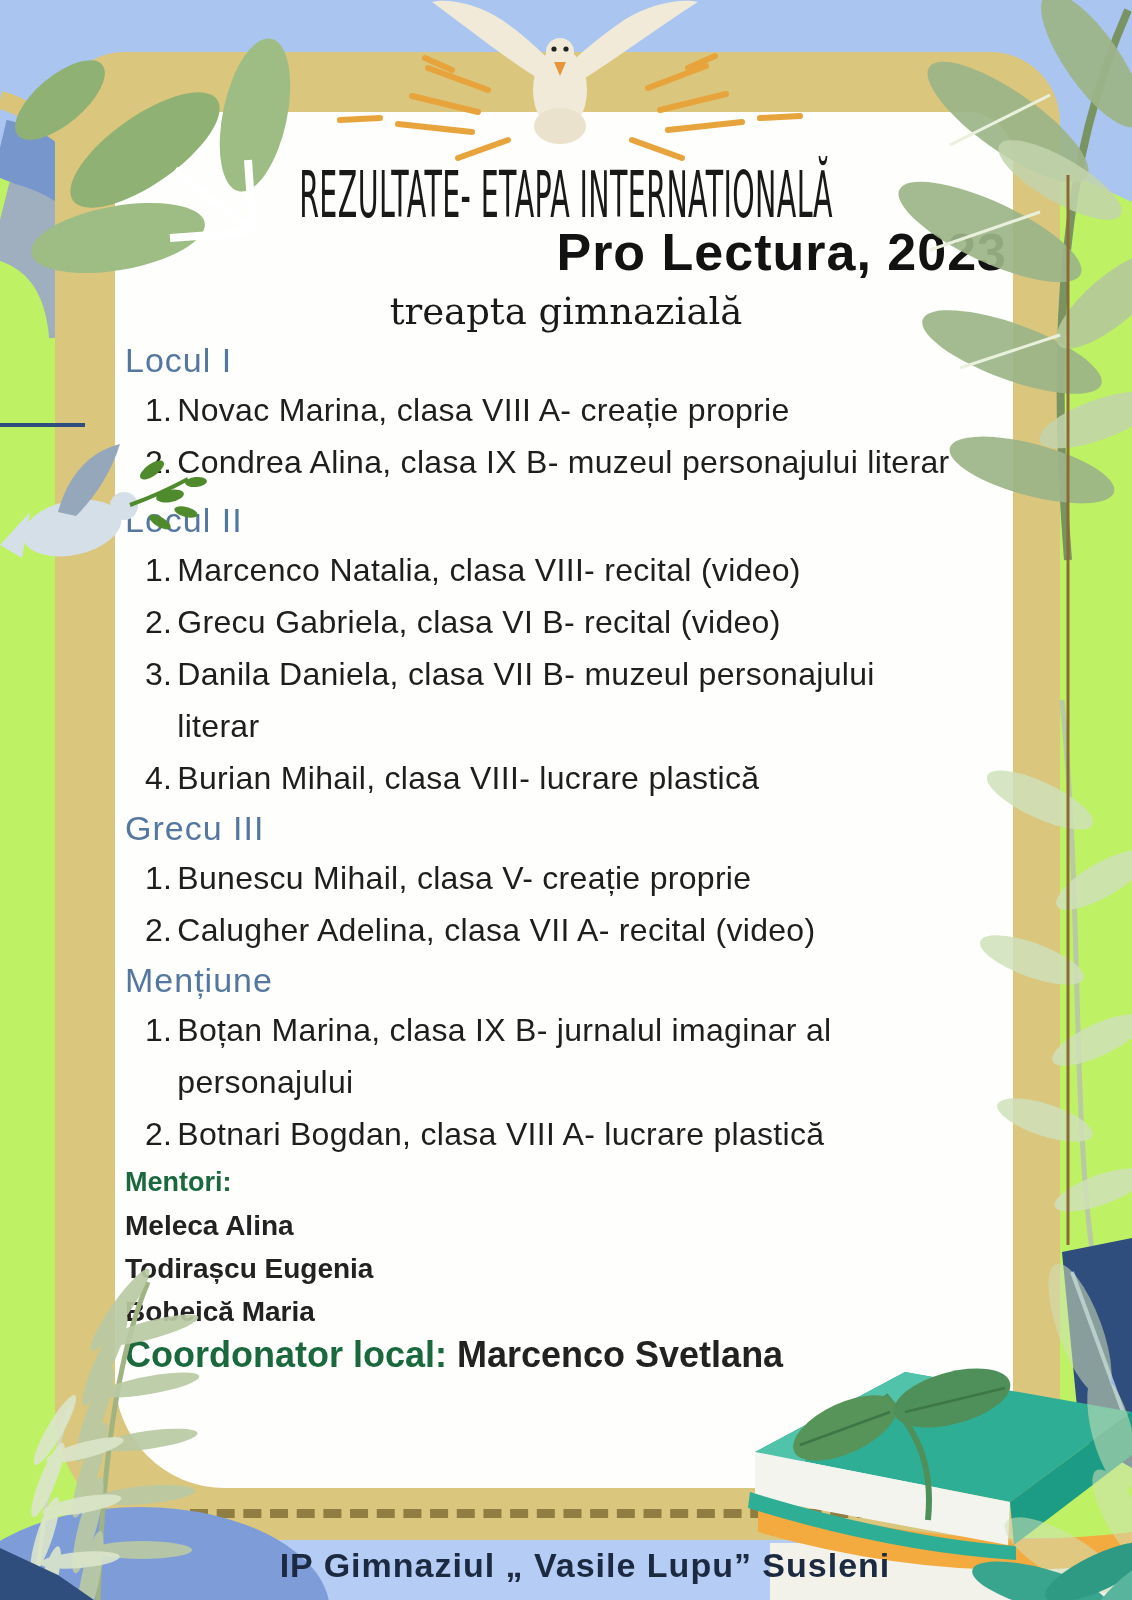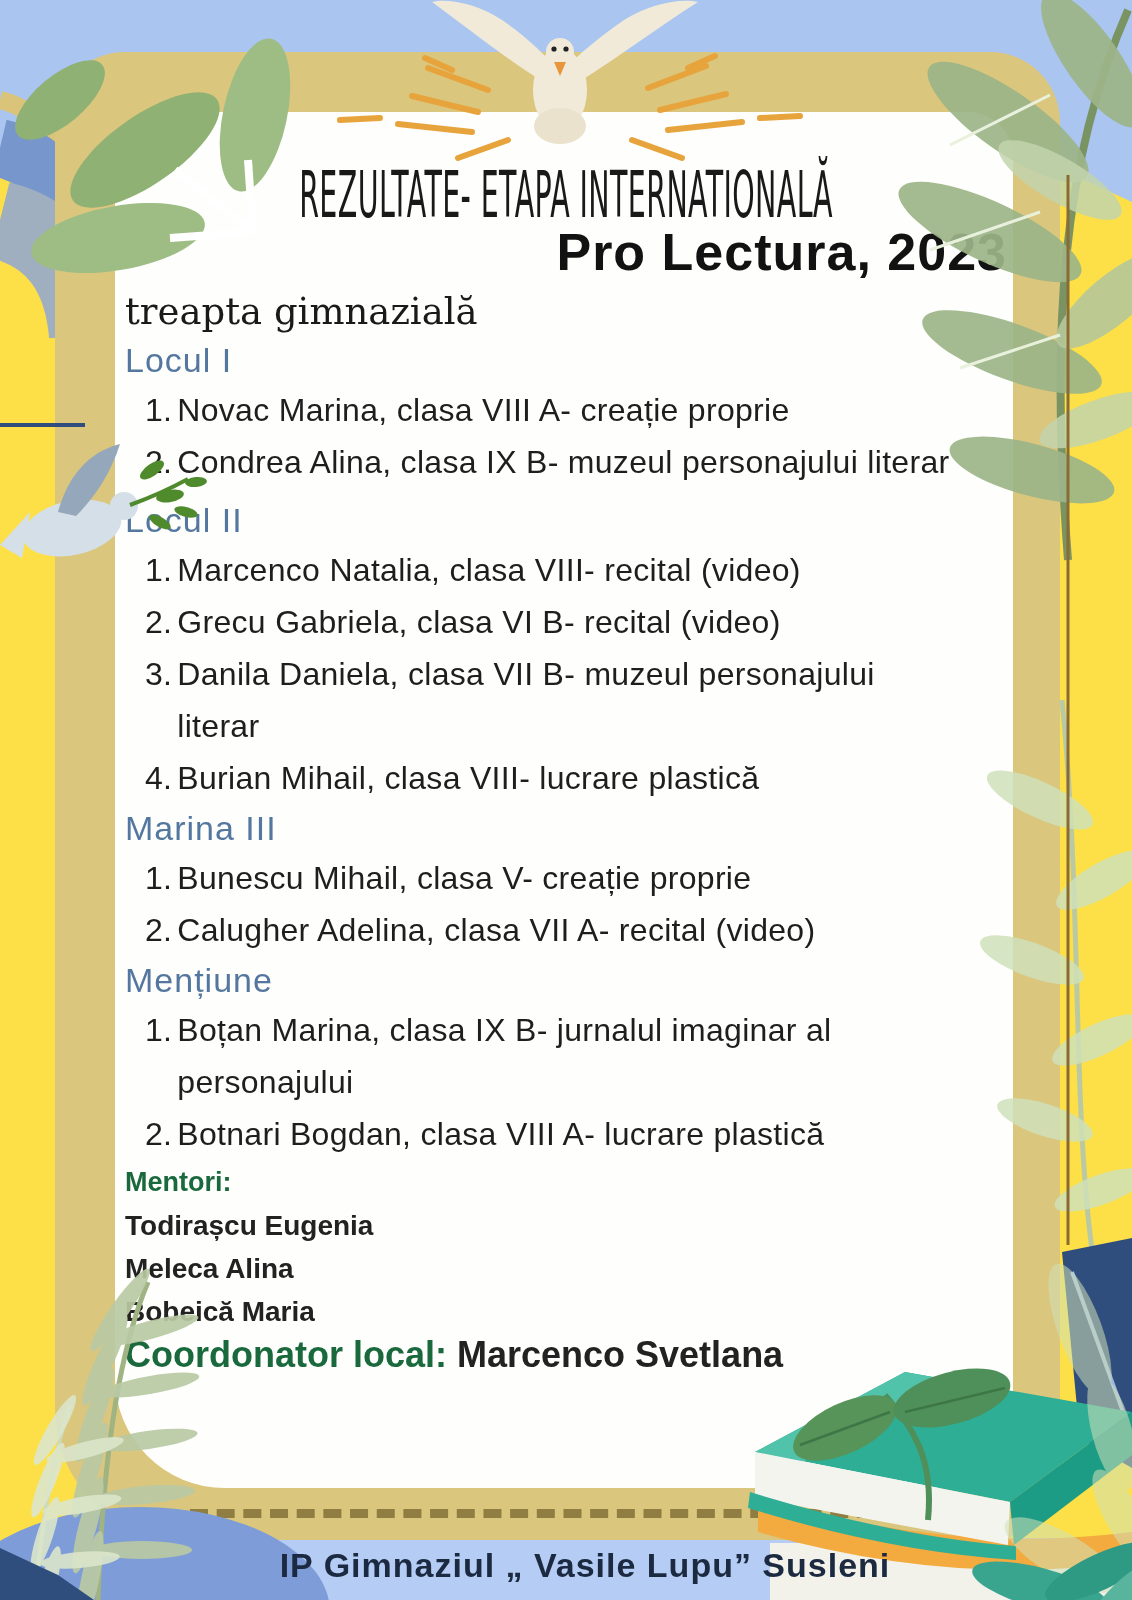--- a/index.html
+++ b/index.html
@@ -1,36 +1,36 @@
 <!DOCTYPE html>
 <html><head>
 <meta charset="utf-8">
 <style>
   html,body{margin:0;padding:0;}
   body{width:1132px;height:1600px;overflow:hidden;background:#ffffff;
        font-family:"Liberation Sans",sans-serif;}
-  .canvas{position:relative;width:1132px;height:1600px;overflow:hidden;background:#fde047;}
+  .canvas{position:relative;width:1132px;height:1600px;overflow:hidden;background:#bef264;}
 
   .svg-layer{position:absolute;left:0;top:0;width:1132px;height:1600px;pointer-events:none;}
   #svg-back{z-index:0;}
   #svg-front{z-index:5;}
 
   .frame{position:absolute;left:55px;top:52px;width:1005px;height:1488px;
          background:#dbc67d;border-radius:70px 70px 70px 130px;z-index:1;}
   .card{position:absolute;left:115px;top:112px;width:898px;height:1376px;
         background:#fefefc;border-radius:45px 45px 45px 110px;z-index:2;}
 
   .content{position:absolute;left:125px;top:140px;width:882px;z-index:3;color:#1e1e1e;}
 
   .title1{margin-top:12px;text-align:center;font-family:"DejaVu Sans",sans-serif;
           font-weight:500;font-size:38px;line-height:50px;letter-spacing:.5px;color:#191919;
           transform:scale(0.75,1.7);transform-origin:50% 0;white-space:nowrap;}
   .title2{margin-top:20px;text-align:right;font-weight:700;font-size:52px;line-height:60px;
           letter-spacing:1px;color:#121212;}
-  .subtitle{margin-top:6px;text-align:left;font-family:"DejaVu Serif",serif;
+  .subtitle{margin-top:6px;text-align:center;font-family:"DejaVu Serif",serif;
             font-size:37px;line-height:48px;color:#1a1a1a;}
 
   .section .sec-label{font-size:34px;font-weight:500;line-height:48px;letter-spacing:1px;color:#54779f;}
   .section:nth-of-type(2) .sec-label{margin-top:8px;}
   .item{display:flex;padding-left:20px;font-size:32px;line-height:52px;letter-spacing:.3px;color:#1e1e1e;}
   .item .num{flex:0 0 auto;margin-right:5px;}
   .item .itx{max-width:780px;}
 
   .mentors .m-label{font-size:27px;font-weight:700;line-height:44px;color:#19693d;}
   .m-name{font-size:28px;font-weight:600;line-height:43px;color:#222222;}
@@ -99,21 +99,21 @@
               <span class="itx">Danila Daniela, clasa VII B- muzeul personajului literar</span>
             </div>
             <div class="item">
               <span class="num">4.</span>
               <span class="itx">Burian Mihail, clasa VIII- lucrare plastică</span>
             </div>
           </div>
   </div>
 
   <div class="section">
-    <div class="sec-label">Marina III</div>
+    <div class="sec-label">Grecu III</div>
     <div>
             <div class="item">
               <span class="num">1.</span>
               <span class="itx">Bunescu Mihail, clasa V- creație proprie</span>
             </div>
             <div class="item">
               <span class="num">2.</span>
               <span class="itx">Calugher Adelina, clasa VII A- recital (video)</span>
             </div>
           </div>
@@ -130,22 +130,22 @@
               <span class="num">2.</span>
               <span class="itx">Botnari Bogdan, clasa VIII A- lucrare plastică</span>
             </div>
           </div>
   </div>
 </div>
 
     <div class="mentors">
       <div class="m-label">Mentori:</div>
       <div>
+          <div class="mname m-name">Meleca Alina</div>
           <div class="mname m-name">Todirașcu Eugenia</div>
-          <div class="mname m-name">Meleca Alina</div>
           <div class="mname m-name">Bobeică Maria</div>
         </div>
       <div class="m-coord">
         <span class="green">Coordonator local:</span><span>Marcenco Svetlana</span>
       </div>
     </div>
   </div>
 
   <div class="dashes"></div>
   <div class="footer">IP Gimnaziul „ Vasile Lupu” Susleni</div>

